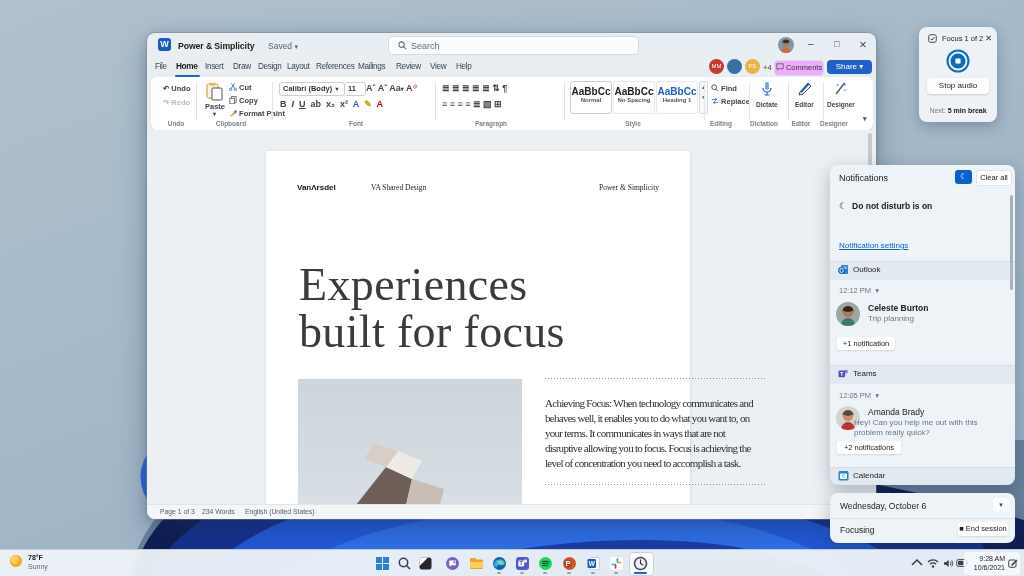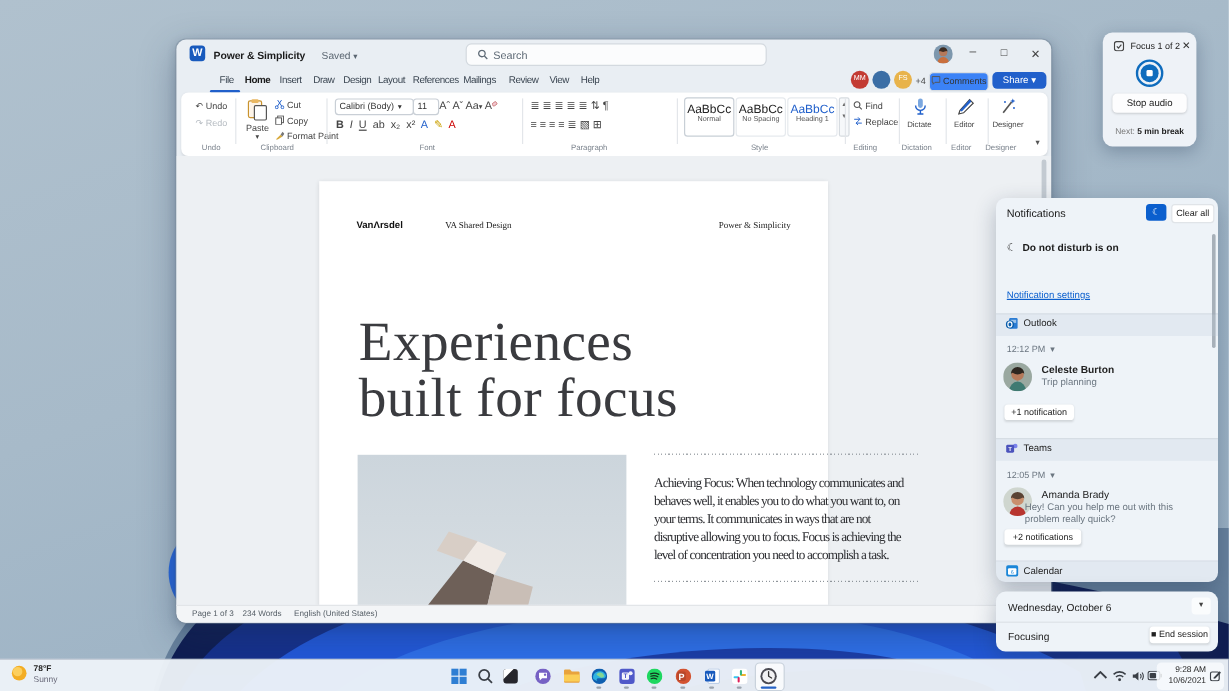--- a/index.html
+++ b/index.html
@@ -16,25 +16,25 @@
        overflow:hidden;font-size:9px;color:#333;}
   
   #titlebar{position:absolute;left:0;top:0;width:100%;height:23px;}
   #wicon{position:absolute;left:11px;top:5px;width:13px;height:13px;border-radius:3px;
          background:#185abd;color:#fff;font-size:9px;font-weight:bold;text-align:center;line-height:13px;}
   #wtitle{position:absolute;left:31px;top:7.5px;font-size:8.7px;color:#1b1b1b;font-weight:bold;letter-spacing:-0.1px;}
   #wsaved{position:absolute;left:121px;top:8px;font-size:8.5px;color:#5a6570;}
   #searchbox{position:absolute;left:241px;top:3px;width:249px;height:17px;background:#fbfcfd;
              border:1px solid #d3d9df;border-radius:5px;color:#5e6a76;font-size:9px;line-height:17px;}
   
-  .tab{position:absolute;top:28.5px;font-size:8.2px;letter-spacing:-0.35px;color:#3b4652;margin-left:28px;}
+  .tab{position:absolute;top:28.5px;font-size:8.2px;letter-spacing:-0.35px;color:#3b4652;}
   #homeline{position:absolute;left:28px;top:41.5px;width:25px;height:2px;background:#2160cb;border-radius:1px;}
   
   #ribbon{position:absolute;left:4px;top:44px;width:722px;height:53px;background:#fff;
-          border-radius:6px;box-shadow:0 1px 2px rgba(0,0,0,.08);}
+          border-radius:6px;box-shadow:0 1px 2px rgba(0,0,0,.08);font-weight:bold;}
   .rgsep{position:absolute;top:5px;height:38px;width:1px;background:#e3e6ea;}
   .rglabel{position:absolute;top:43px;font-size:6.5px;color:#7a828c;width:60px;text-align:center;}
   .rtxt{font-size:7.5px;color:#444;}
   
   #canvas{position:absolute;left:0;top:97px;width:729px;height:375px;background:#edf0f3;overflow:hidden;}
   #page{position:absolute;left:99px;top:21px;width:424px;height:420px;background:#fff;
         box-shadow:0 1px 4px rgba(0,0,0,.12);margin-left:20px;}
   #statusbar{position:absolute;left:0;bottom:0;width:100%;height:14px;background:#f3f5f7;
              border-top:1px solid #e2e5e8;font-size:6.8px;color:#555e66;}
   
@@ -109,21 +109,21 @@
   <div class="tab" style="left:211px;">Mailings</div>
   <div class="tab" style="left:249px;">Review</div>
   <div class="tab" style="left:283px;">View</div>
   <div class="tab" style="left:309px;">Help</div>
   <div id="homeline"></div>
 
   <div class="abs" style="left:562px;top:26px;width:15px;height:15px;border-radius:50%;background:#c33b33;color:#fff;font-size:6px;text-align:center;line-height:15px;">MM</div>
   <div class="abs" style="left:580px;top:26px;width:15px;height:15px;border-radius:50%;background:#3b6ea5;"></div>
   <div class="abs" style="left:598px;top:26px;width:15px;height:15px;border-radius:50%;background:#e8b34b;color:#fff;font-size:6px;text-align:center;line-height:15px;">FS</div>
   <div class="abs" style="left:616px;top:30px;font-size:7.5px;color:#444;">+4</div>
-  <div class="abs" style="left:627px;top:27px;width:48px;height:14px;background:#3b82f6;border:1px solid #d8dde2;border-radius:4px;font-size:7.5px;color:#333;text-align:center;line-height:14px;"><svg width="8" height="8" viewBox="0 0 10 10" style="margin-bottom:-1px;">
+  <div class="abs" style="left:627px;top:27px;width:48px;height:14px;background:#f0abfc;border:1px solid #d8dde2;border-radius:4px;font-size:7.5px;color:#333;text-align:center;line-height:14px;"><svg width="8" height="8" viewBox="0 0 10 10" style="margin-bottom:-1px;">
         <path d="M1 1 h8 v6 h-5 l-2 2 v-2 h-1 z" fill="none" stroke="#555" stroke-width="1"></path>
       </svg> Comments</div>
   <div class="abs" style="left:680px;top:27px;width:45px;height:14px;background:#2160cb;border-radius:4px;font-size:8px;color:#fff;text-align:center;line-height:14px;">Share ▾</div>
 
   <div id="ribbon">
 
     <div class="abs rtxt" style="left:12px;top:7px;">↶ Undo</div>
     <div class="abs rtxt" style="left:12px;top:21px;color:#b6bcc2;">↷ Redo</div>
     <div class="rglabel" style="left:-5px;">Undo</div>
     <div class="rgsep" style="left:45px;"></div>

